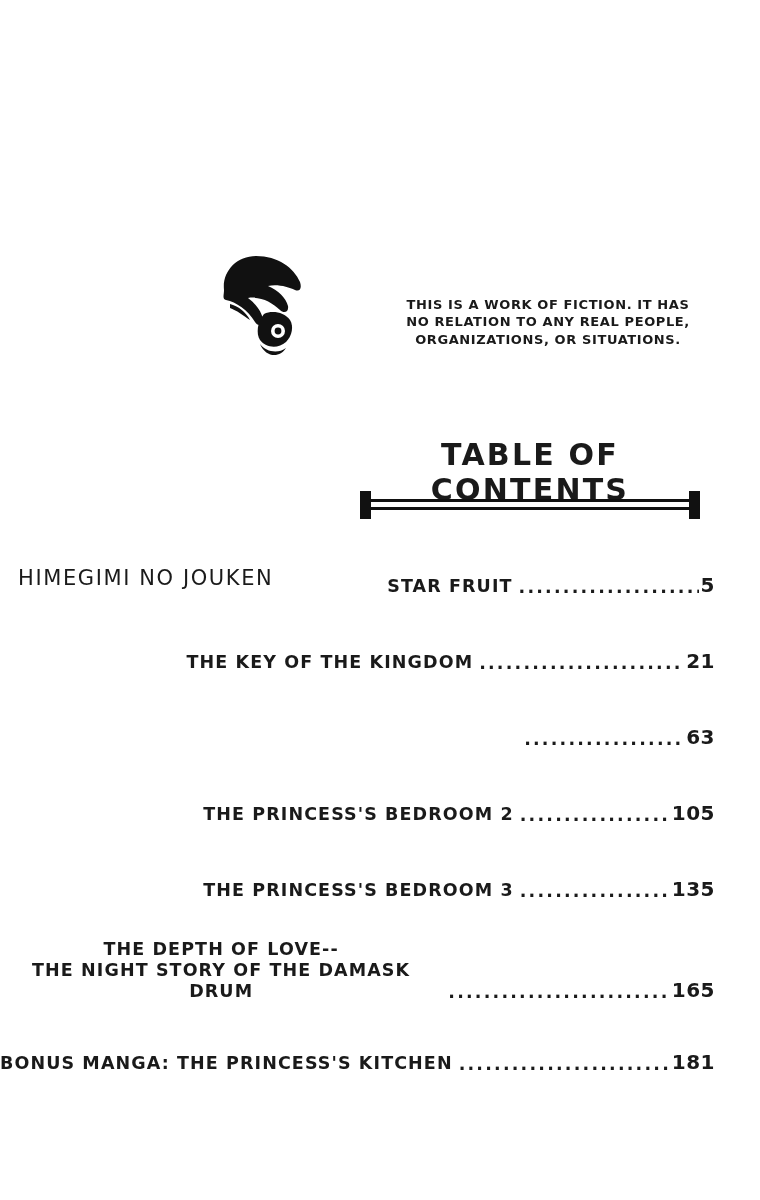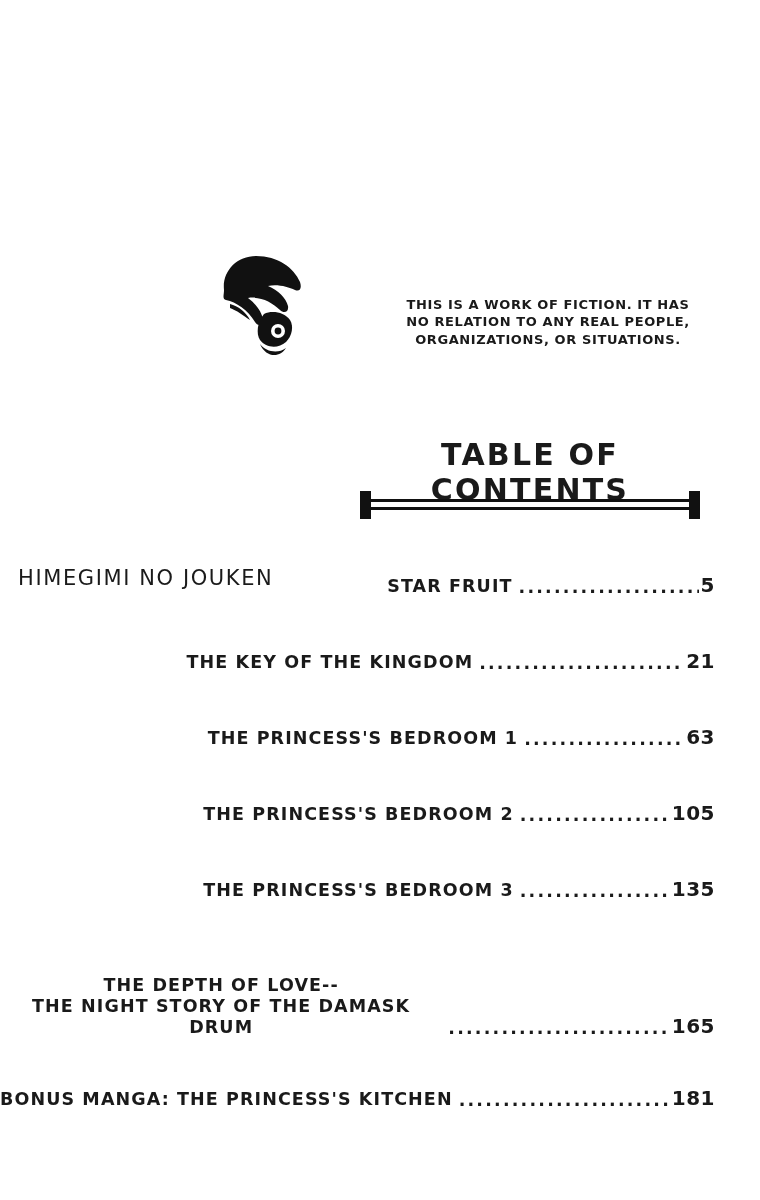--- a/index.html
+++ b/index.html
@@ -186,39 +186,38 @@
     <span class="page">5</span>
   </div>
 
   <div class="entry row-1">
     <span class="etitle">The Key of the Kingdom</span>
     <span class="dots">..........................................................</span>
     <span class="page">21</span>
   </div>
 
   <div class="entry row-2">
-    <span class="etitle">The Princess's Bedroom 1</span>
     <span class="dots">..........................................................</span>
     <span class="page">63</span>
   </div>
 
   <div class="entry row-3">
     <span class="etitle">The Princess's Bedroom 2</span>
     <span class="dots">..........................................................</span>
     <span class="page">105</span>
   </div>
 
   <div class="entry row-4">
     <span class="etitle">The Princess's Bedroom 3</span>
     <span class="dots">..........................................................</span>
     <span class="page">135</span>
   </div>
 
   <div class="entry row-5 two-line">
-    <span class="etitle" style="white-space: pre-line; margin-top: 36px;">The Depth of Love--
+    <span class="etitle" style="white-space: pre-line;">The Depth of Love--
 The Night Story of the Damask Drum</span>
     <span class="dots">..........................................................</span>
     <span class="page">165</span>
   </div>
 
   <div class="entry row-6">
     <span class="etitle">Bonus Manga: The Princess's Kitchen</span>
     <span class="dots">..........................................................</span>
     <span class="page">181</span>
   </div>

